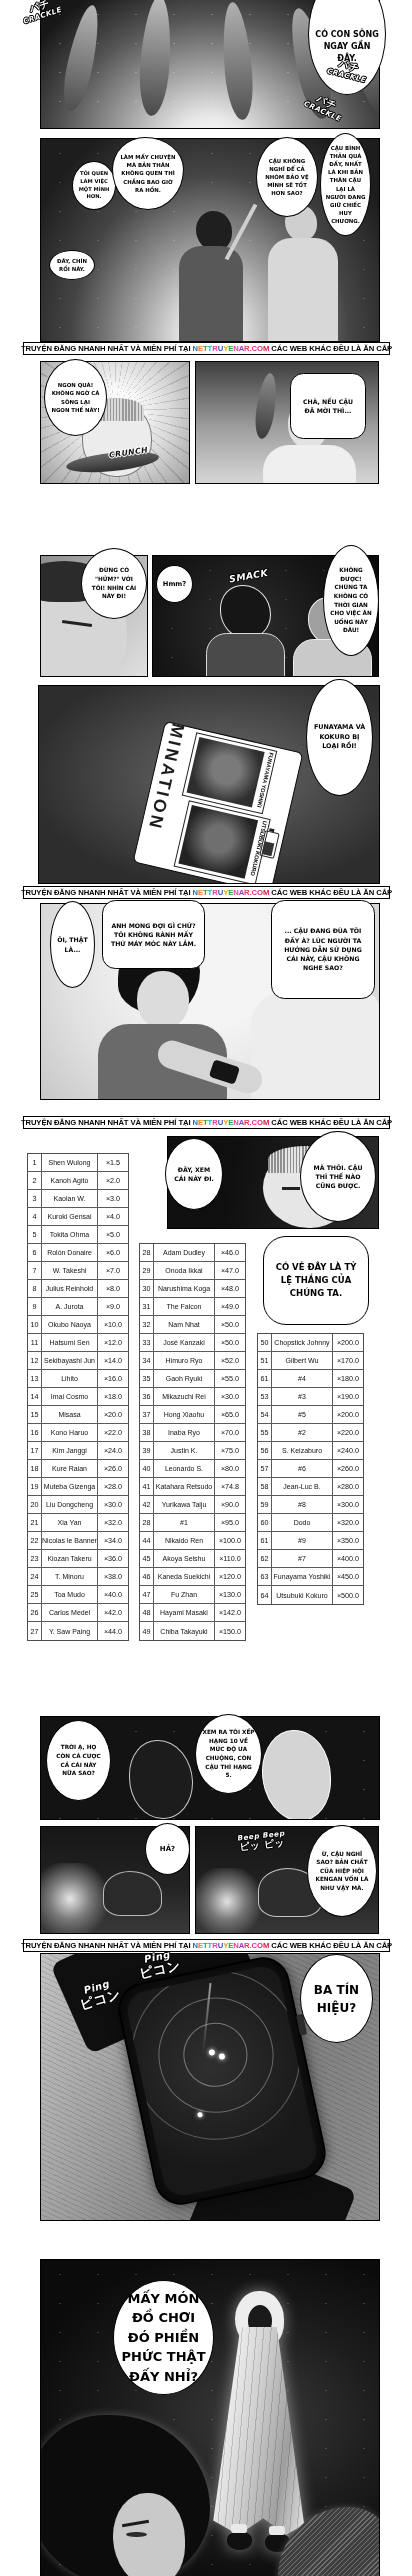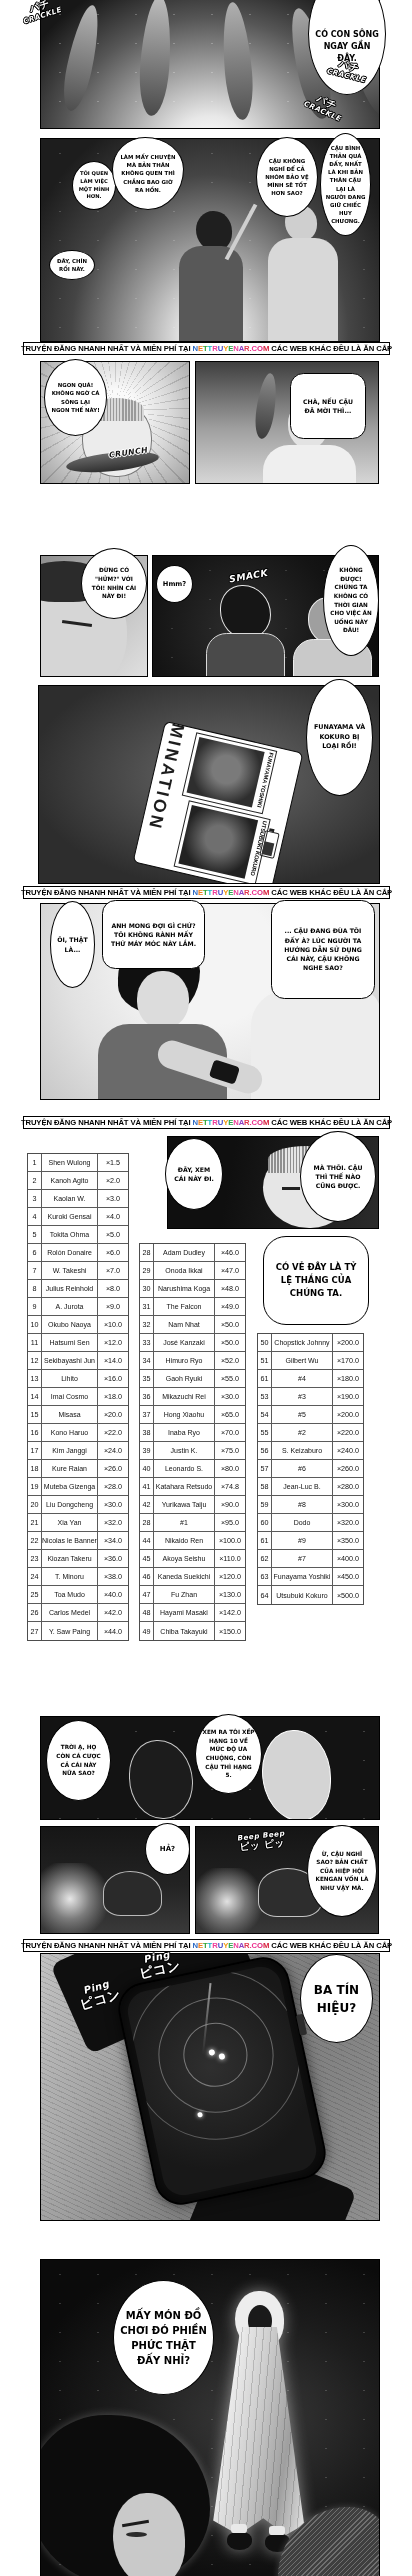--- a/index.html
+++ b/index.html
@@ -569,16 +569,16 @@
     <div class="art" style="left:-11.3px;top:155px;width:180px;height:170px;background:#0c0c0c;border-radius:42% 55% 45% 50%;box-shadow:0 0 9.3px rgba(255,255,255,.25);"></div>
     <div class="art" style="left:72px;top:233px;width:72px;height:93px;background:#c9c9c9;border-radius:48% 52% 44% 56%;">
       <div style="position:absolute;left:9.3px;top:29px;width:27px;height:3.1px;background:#1c1c1c;transform:rotate(-10deg);"></div>
       <div style="position:absolute;left:13.4px;top:39px;width:20.6px;height:5.2px;background:#2b2b2b;border-radius:50%;"></div>
     </div>
     <div class="art" style="left:237px;top:247px;width:118px;height:82px;
          background:#3f3f3f;border-radius:60% 40% 0 0/85% 60% 0 0;box-shadow:0 0 7.2px rgba(255,255,255,.2);">
       <div style="position:absolute;left:0;top:0;right:0;bottom:0;background:repeating-linear-gradient(135deg,rgba(255,255,255,.25) 0 1px,transparent 1px 3.6px);border-radius:60% 40% 0 0/85% 60% 0 0;"></div>
     </div>
   </div>
-  <div class="bub ell" style="left:113px;top:2280px;width:101px;height:115px;font-size:10px;">MẤY MÓN ĐỒ CHƠI ĐÓ PHIỀN PHỨC THẬT ĐẤY NHỈ?</div>
+  <div class="bub ell" style="left:113px;top:2280px;width:101px;height:115px;font-size:13px;">MẤY MÓN ĐỒ CHƠI ĐÓ PHIỀN PHỨC THẬT ĐẤY NHỈ?</div>
 
 </div>
 
 
 </body></html>

